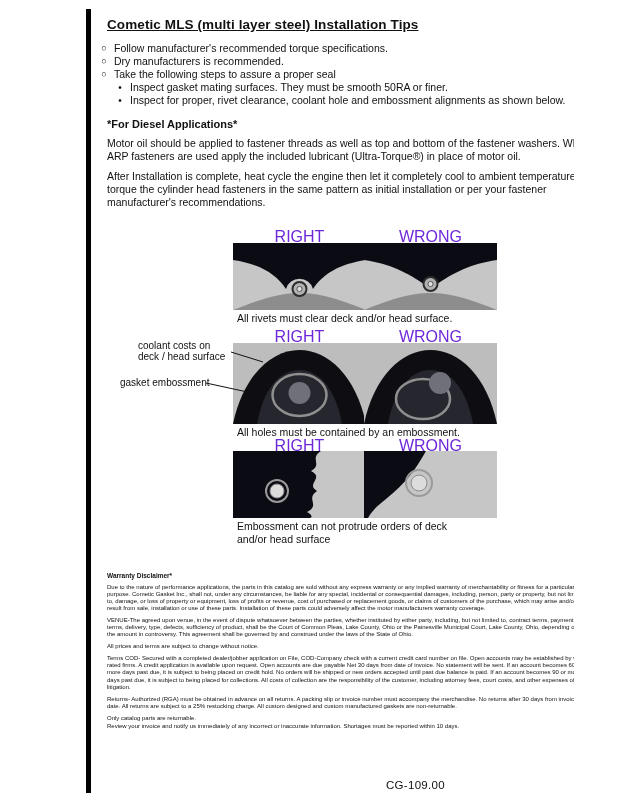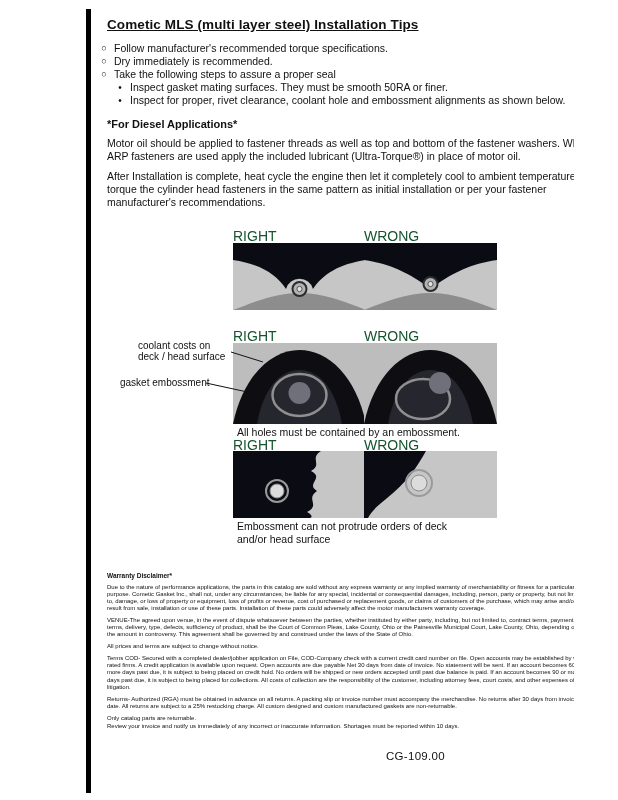--- a/index.html
+++ b/index.html
@@ -17,21 +17,21 @@
   .tip .b { width:8px; text-align:center; font-size:9px; line-height:13px; }
   .tip.sub { margin-left:16px; }
   .tip.sub .b { font-size:10px; }
 
   .h-diesel { position:absolute; left:107px; top:118px; font-size:11px; font-weight:bold; }
   .para { position:absolute; left:107px; width:492px; font-size:10.5px; line-height:13px; }
   .p1 { top:137px; }
   .p2 { top:170px; }
   .note { position:absolute; left:107px; top:209px; font-size:10.5px; }
 
-  .dlabel { position:absolute; width:133px; font-size:14px; color:#14532d; }
+  .dlabel { position:absolute; width:133px; text-align:center; font-size:16px; color:#6d28d9; }
   .dl-r1 { top:228px; } .dl-r2 { top:328px; } .dl-r3 { top:437px; }
   .col-left { left:233px; } .col-right { left:364px; }
 
   .panel { position:absolute; width:133px; }
   .panel svg { display:block; width:100%; height:100%; }
   .row1 { top:243px; height:67px; }
   .row2 { top:343px; height:81px; }
   .row3 { top:451px; height:67px; }
 
   .caption { position:absolute; left:237px; font-size:10.5px; color:#111; }
@@ -45,39 +45,39 @@
 
   .leaders { position:absolute; left:100px; top:225px; width:420px; height:330px; pointer-events:none; }
   .leaders svg { display:block; width:100%; height:100%; }
 
   .disclaimer { position:absolute; left:107px; top:572px; width:478px; font-size:6px;
                 line-height:1.18; color:#111; }
   .disclaimer .dh { font-size:6.5px; font-weight:bold; margin-bottom:4px; }
   .disclaimer p { margin:0 0 5px 0; }
   .disclaimer p.tight { margin-bottom:1px; }
 
-  .footer { position:absolute; left:386px; top:750px; font-size:11.5px; letter-spacing:.3px; }
+  .footer { position:absolute; left:386px; top:779px; font-size:11.5px; letter-spacing:.3px; }
 </style>
 </head>
 <body>
 
 <div class="page">
 
   <div class="left-rule"></div>
 
   <h1 class="title">Cometic MLS (multi layer steel) Installation Tips</h1>
 
   <div class="tips">
     <div class="tip">
       <span class="b">○</span>
       <span>Follow manufacturer's recommended torque specifications.</span>
     </div>
     <div class="tip">
       <span class="b">○</span>
-      <span>Dry immediately is recommended.</span>
+      <span>Dry manufacturers is recommended.</span>
     </div>
     <div class="tip">
       <span class="b">○</span>
       <span>Take the following steps to assure a proper seal</span>
     </div>
     <div class="tip sub">
       <span class="b">•</span>
       <span>Inspect gasket mating surfaces.  They must be smooth 50RA or finer.</span>
     </div>
     <div class="tip sub">
@@ -104,20 +104,21 @@
   </div>
   <div class="panel row1 col-right">
     <svg viewBox="0 0 133 67">
       <rect width="133" height="67" fill="#c6c6c6"></rect>
       <path d="M0 67 C30 55 48 50 66.5 50 C85 50 103 55 133 67 Z" fill="#8d8d8d"></path>
       <path d="M0 0 L133 0 L133 17 C106 21 91 29 70 43 C68 44.6 65 44.6 63 43 C42 29 27 21 0 17 Z" fill="#0b0b14"></path>
       <circle cx="66.5" cy="41" r="7" fill="#b2b2b2" stroke="#2c2c2c" stroke-width="2"></circle>
       <circle cx="66.5" cy="41" r="2.6" fill="#e2e2e2" stroke="#555" stroke-width="1"></circle>
     </svg>
   </div>
+  <div class="caption cap1">All rivets must clear deck and/or head surface.</div>
 
   <div class="dlabel dl-r2 col-left">RIGHT</div>
   <div class="dlabel dl-r2 col-right">WRONG</div>
 
   <div class="callout callout1">coolant costs on deck / head surface</div>
   <div class="callout callout2">gasket embossment</div>
 
   <div class="panel row2 col-left">
     <svg viewBox="0 0 133 81">
       <rect width="133" height="81" fill="#bdbdbd"></rect>

